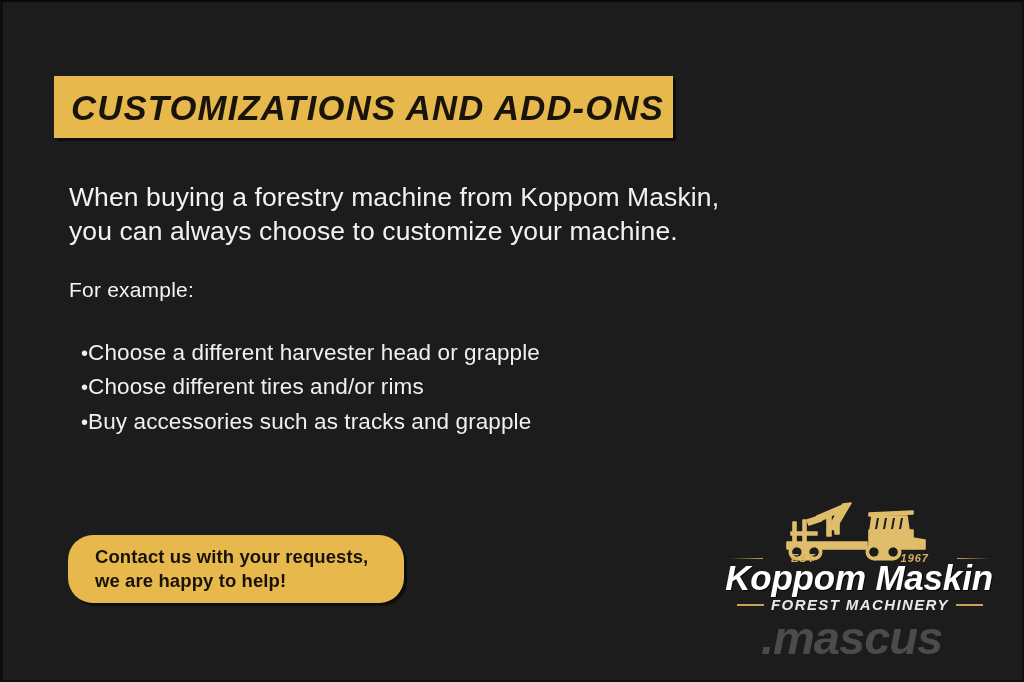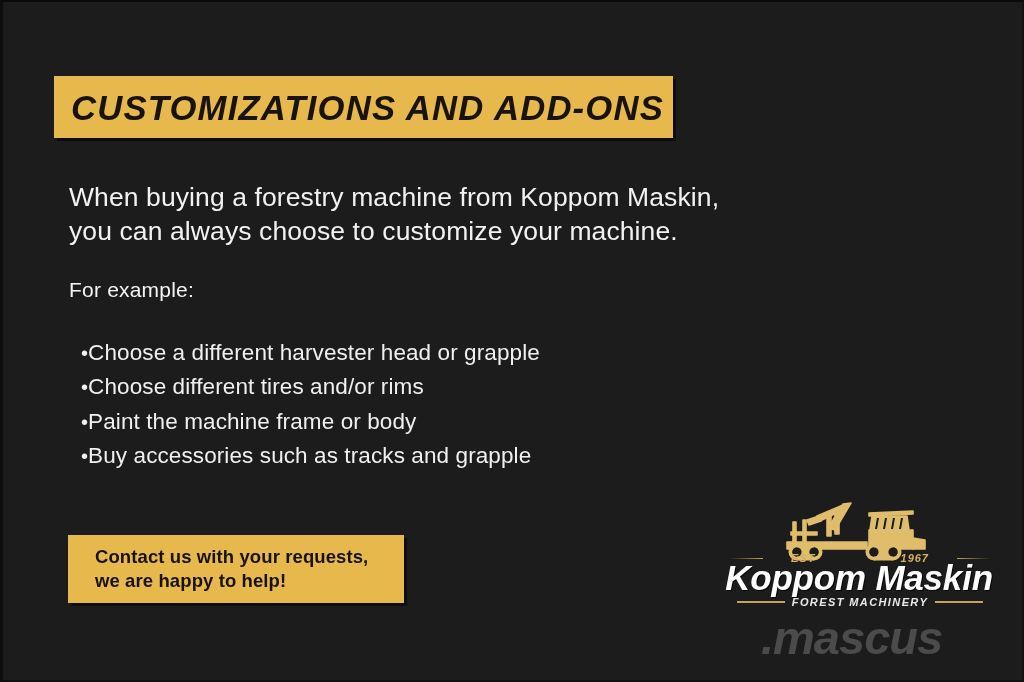--- a/index.html
+++ b/index.html
@@ -113,20 +113,21 @@
     top: 533px;
     width: 336px;
     height: 68px;
     background: #e7b84b;
     box-shadow: 3px 3px 0 rgba(0,0,0,0.5);
     display: flex;
     flex-direction: column;
     justify-content: center;
     padding-left: 27px;
     box-sizing: border-box;
+    border-radius: 25px;
   }
   .contact-box .cline {
     font-family: "Liberation Sans Narrow", "Liberation Sans", sans-serif;
     font-size: 18.5px;
     font-weight: bold;
     color: #17130b;
     line-height: 24px;
     letter-spacing: 0.1px;
     white-space: nowrap;
   }
@@ -198,21 +199,21 @@
     gap: 7px;
   }
   .logo .tagline-row .trule {
     flex: 1 1 auto;
     height: 2px;
     background: #c9a155;
   }
   .logo .tagline-row .tag {
     flex: 0 0 auto;
     font-family: "Liberation Sans Narrow", "Liberation Sans", sans-serif;
-    font-size: 11px;
+    font-size: 15px;
     font-weight: bold;
     font-style: italic;
     letter-spacing: 1.4px;
     color: #e9e9e9;
     white-space: nowrap;
   }
 
   
   .mascus {
     position: absolute;
@@ -241,21 +242,20 @@
   <div class="intro">
     <span class="line">When buying a forestry machine from Koppom Maskin,</span>
     <span class="line">you can always choose to customize your machine.</span>
   </div>
 
   <div class="for-example">For example:</div>
 
   <ul class="bullets">
     <li><span class="dot">•</span><span>Choose a different harvester head or grapple</span></li>
     <li><span class="dot">•</span><span>Choose different tires and/or rims</span></li>
-    <li><span class="dot">•</span><span>Paint the machine frame or body</span></li>
     <li><span class="dot">•</span><span>Buy accessories such as tracks and grapple</span></li>
   </ul>
 
   <div class="contact-box">
     <span class="cline">Contact us with your requests,</span>
     <span class="cline">we are happy to help!</span>
   </div>
 
   <div class="logo">
 

